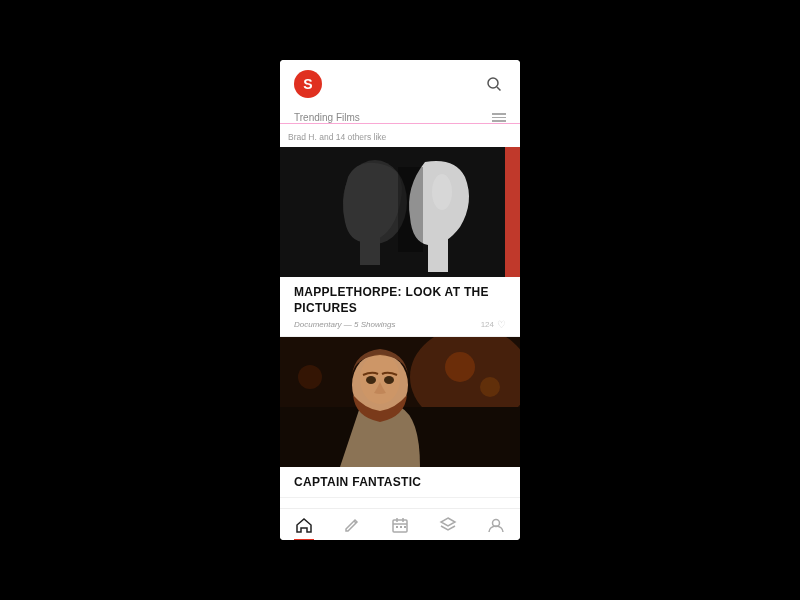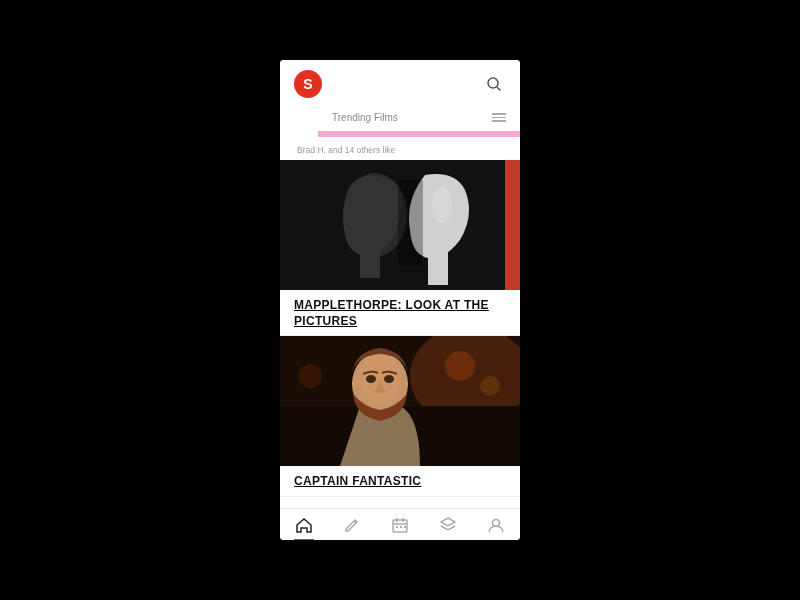--- a/index.html
+++ b/index.html
@@ -56,24 +56,23 @@
       align-items: center;
       justify-content: center;
       cursor: pointer;
     }
 
     
     .section-bar {
       display: flex;
       align-items: center;
       justify-content: space-between;
-      padding: 4px 14px 8px;
-      border-bottom: 6px solid #f9a8d4;
+      padding: 4px 14px 0;
+      border-bottom: 1px solid #f9a8d4;
       flex-shrink: 0;
-      margin-left: 38px;
     }
 
     .section-title {
       font-size: 10px;
       color: #888;
       font-weight: 400;
     }
 
     .menu-icon {
       display: flex;
@@ -99,21 +98,21 @@
     .content::-webkit-scrollbar { display: none; }
 
     
     .film-card {
       padding: 0;
     }
 
     .social-text {
       font-size: 8.5px;
       color: #999;
-      padding: 8px 17px 5px;
+      padding: 8px 8px 5px;
     }
 
     .film-image {
       width: 100%;
       height: 130px;
       background: #333;
       position: relative;
       overflow: hidden;
       display: flex;
       align-items: center;
@@ -126,21 +125,20 @@
     }
 
     
     .film-image-captain {
       background: #3a2015;
     }
 
     .film-info {
       padding: 8px 14px 6px;
       border-bottom: 1px solid #f0f0f0;
-      text-decoration: underline;
     }
 
     .film-title {
       font-size: 12px;
       font-weight: 700;
       color: #111;
       line-height: 1.3;
       text-transform: uppercase;
       letter-spacing: 0.3px;
     }
@@ -254,20 +252,29 @@
 
           <rect x="118" y="20" width="25" height="85" fill="rgba(0,0,0,0.3)"></rect>
 
           <ellipse cx="162" cy="45" rx="10" ry="18" fill="#e8e8e8" opacity="0.3"></ellipse>
 
           <rect x="225" y="0" width="15" height="130" fill="#c0392b"></rect>
         </svg>
       </div>
       <div class="film-info">
         <div class="film-title">MAPPLETHORPE: LOOK AT THE PICTURES</div>
+        <div class="film-meta">
+          <span class="film-genre">
+            <span>Documentary</span> — <span>5 Showings</span>
+          </span>
+          <div class="film-likes">
+            <span>124</span>
+            <span class="heart-icon">♡</span>
+          </div>
+        </div>
       </div>
     </div>
 
     <div class="film-card">
       <div class="film-image film-image-captain">
         <svg class="img-svg" viewBox="0 0 240 130" xmlns="http://www.w3.org/2000/svg">
 
           <rect width="240" height="130" fill="#1a0d05"></rect>
 
           <ellipse cx="190" cy="40" rx="60" ry="50" fill="#5a2a10" opacity="0.7"></ellipse>

